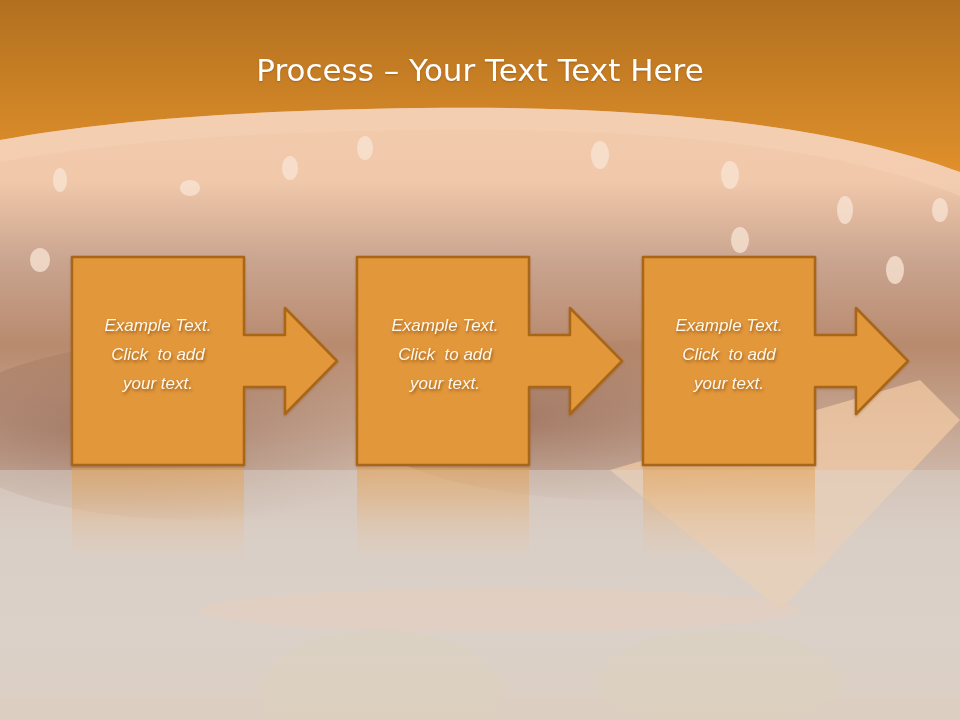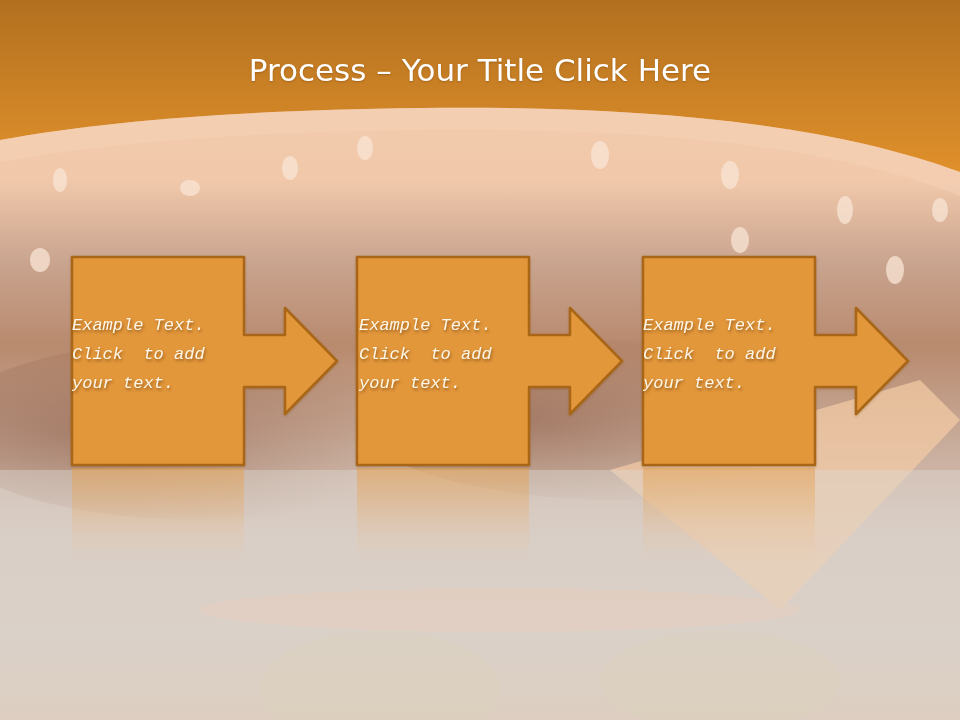--- a/index.html
+++ b/index.html
@@ -7,22 +7,22 @@
   .slide { position:absolute; inset:0; width:960px; height:720px; overflow:hidden;
     background: linear-gradient(180deg, #f3cdb0 0%, #f1c8aa 25%, #caa590 36%, #b88a6e 48%, #c9ad9c 62%, #d6c8bf 75%, #d8ccc3 88%, #dcc7b4 100%); }
   .bg-layer { position:absolute; inset:0; }
   .header-svg { position:absolute; left:0; top:0; }
   .title { position:absolute; left:0; top:52px; width:960px; text-align:center; color:#ffffff;
     font-family:"DejaVu Sans", sans-serif; font-size:31px; letter-spacing:0px;
     text-shadow: 0 1px 2px rgba(100,50,0,0.35); }
   .title b { font-weight:normal; }
   .title span.rest { font-weight:normal; }
   .process-svg { position:absolute; left:0; top:0; }
-  .step-text { position:absolute; width:172px; text-align:left; color:#fff8ea;
-    font-family:Liberation Mono, monospace; font-style:italic; font-size:17px; line-height:29px;
+  .step-text { position:absolute; width:172px; text-align:center; color:#fff8ea;
+    font-family:Liberation Sans, sans-serif; font-style:italic; font-size:17px; line-height:29px;
     text-shadow: 1px 2px 3px rgba(90,45,0,0.55); }
   .reflection { position:absolute; top:468px; width:172px; height:95px;
     background: linear-gradient(180deg, rgba(228,160,80,0.55) 0%, rgba(235,185,130,0.25) 60%, rgba(240,210,180,0) 100%); }
 </style>
 </head>
 <body>
 
 <div class="slide">
 
   <svg class="bg-layer" width="960" height="720">
@@ -63,21 +63,21 @@
       <linearGradient id="hdr" x1="0" y1="0" x2="0" y2="1">
         <stop offset="0" stop-color="#b2701f"></stop>
         <stop offset="1" stop-color="#e0902b"></stop>
       </linearGradient>
     </defs>
     <path d="M0,0 H960 V172 C820,120 620,105 420,108 C250,110 110,120 0,140 Z" fill="url(#hdr)"></path>
     <path d="M0,140 C110,120 250,110 420,108 C620,105 820,120 960,172 V196 C820,140 620,128 420,130 C250,132 110,142 0,162 Z" fill="#f6d2b6" opacity="0.55"></path>
   </svg>
 
   <div class="title">
-    <b>Process</b><span> – </span><span class="rest">Your Title Click Here</span>
+    <b>Process</b><span> – </span><span class="rest">Your Text Text Here</span>
   </div>
 
   <div class="reflection" style="left:72px"></div>
   <div class="reflection" style="left:357px"></div>
   <div class="reflection" style="left:643px"></div>
 
   <svg class="process-svg" width="960" height="720">
     <defs>
       <filter id="sh" x="-10%" y="-10%" width="130%" height="130%">
         <feDropShadow dx="0" dy="1" stdDeviation="1" flood-color="#7a4a10" flood-opacity="0.35"></feDropShadow>

